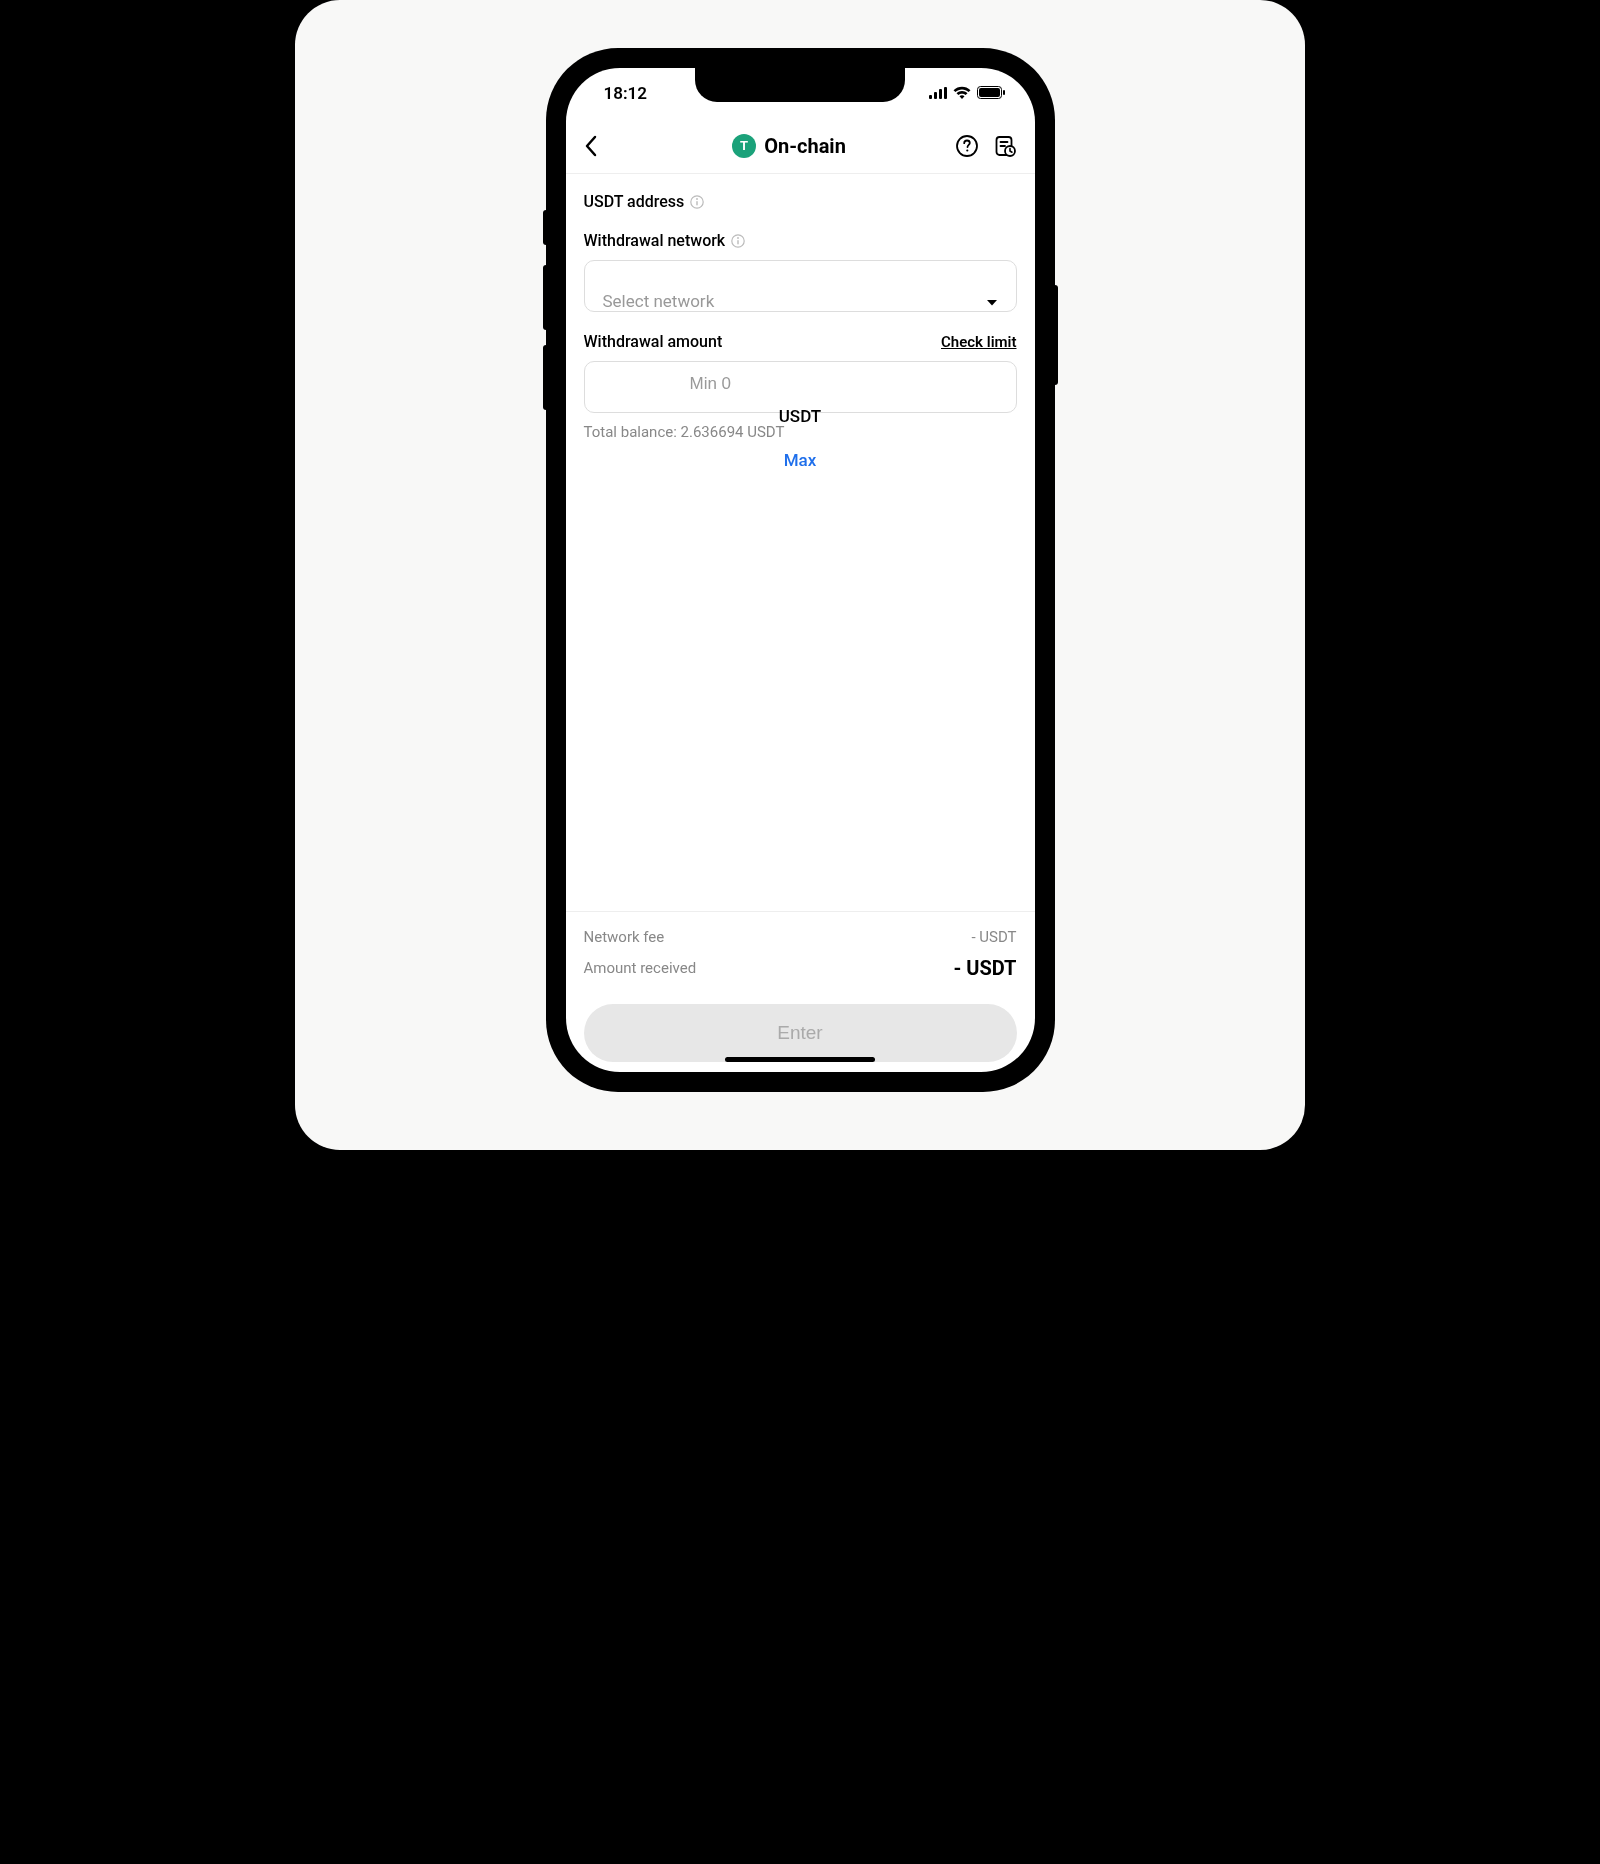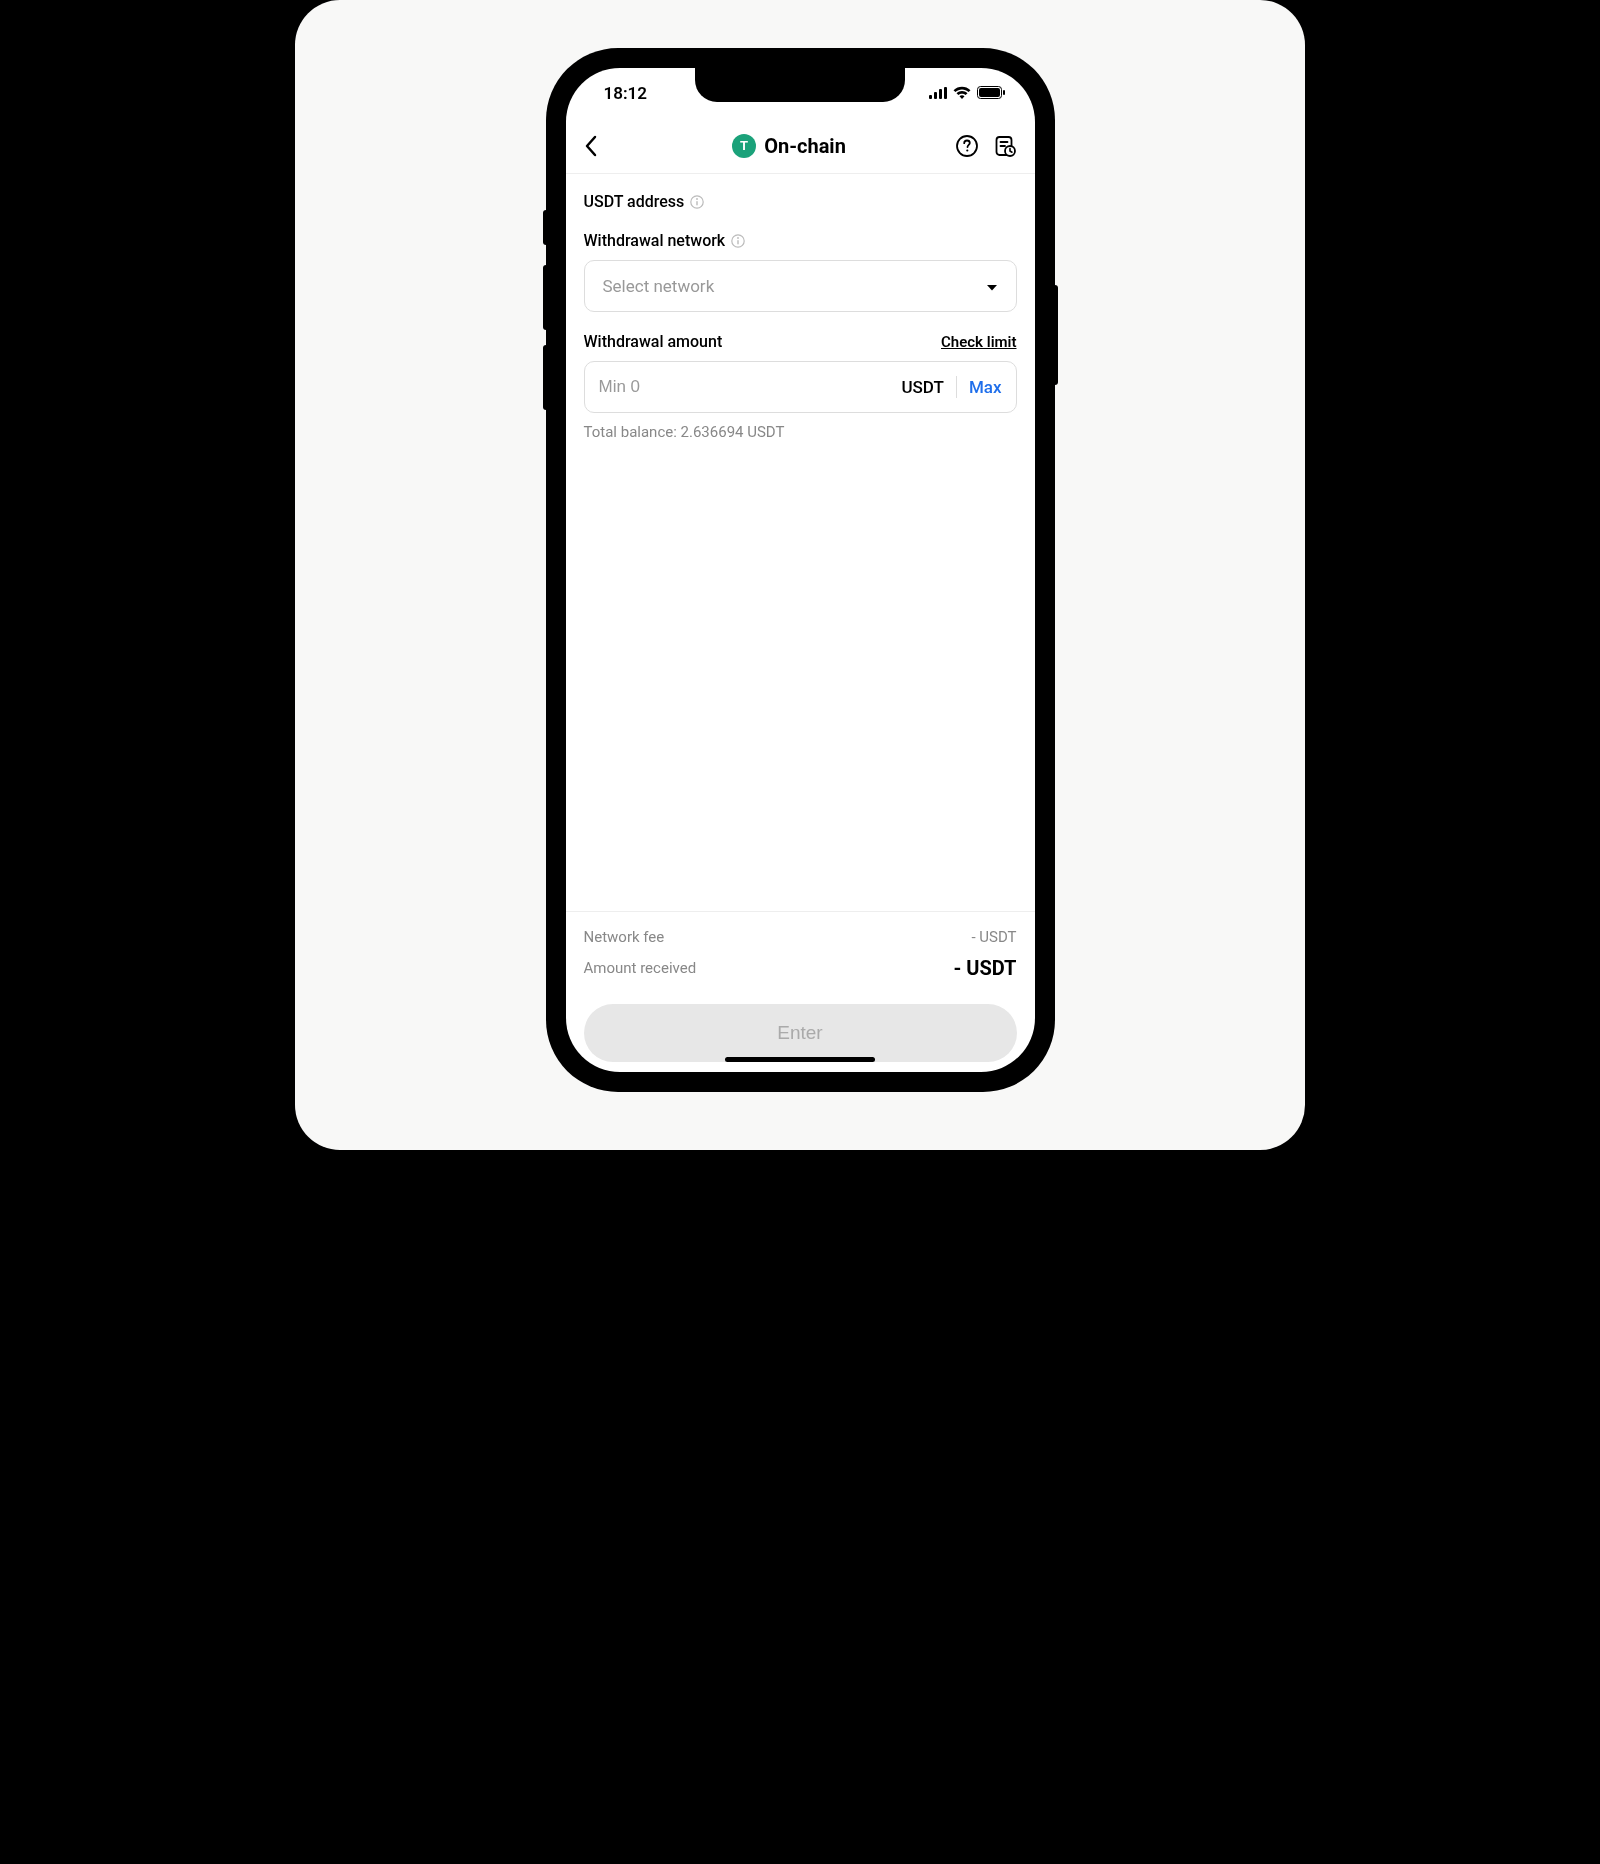--- a/index.html
+++ b/index.html
@@ -120,30 +120,30 @@
     }
     .input-box input {
       flex: 1; border: none; outline: none;
       font-size: 17px; color: #000;
       background: transparent;
     }
     .input-box input::placeholder { color: #999; }
     .select-box {
       border: 1px solid #ddd; border-radius: 10px;
       height: 52px;
-      display: flex; align-items: center; justify-content: space-between;
+      display: flex; align-items: flex-end; justify-content: space-between;
       padding: 0 18px;
       cursor: pointer;
       color: #999; font-size: 17px;
     }
     .amount-box {
       border: 1px solid #ddd; border-radius: 10px;
       height: 52px;
       display: flex; align-items: center;
-      padding: 12px 14px; gap: 12px;
+      padding: 12px 14px; gap: 12px; flex-direction: column;
     }
     .amount-box input {
       flex: 1; border: none; outline: none;
       font-size: 17px; color: #000; background: transparent;
     }
     .amount-box input::placeholder { color: #999; }
     .currency-label { font-size: 17px; font-weight: 500; }
     .vdiv { width: 1px; height: 22px; background: #ddd; }
     .max-btn { color: #1f6feb; font-size: 17px; font-weight: 500; cursor: pointer; }
     .balance-text { color: #888; font-size: 15px; margin-top: 10px; }

